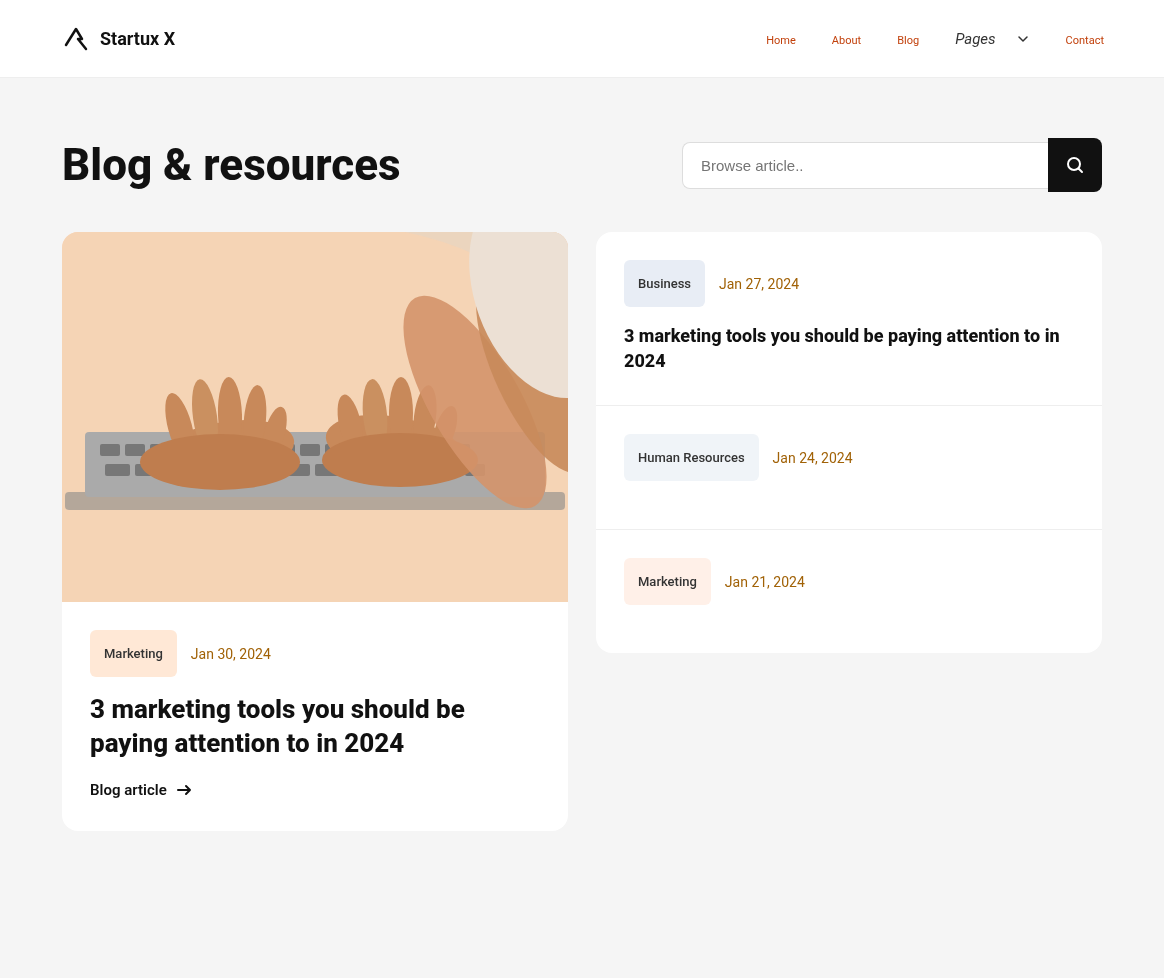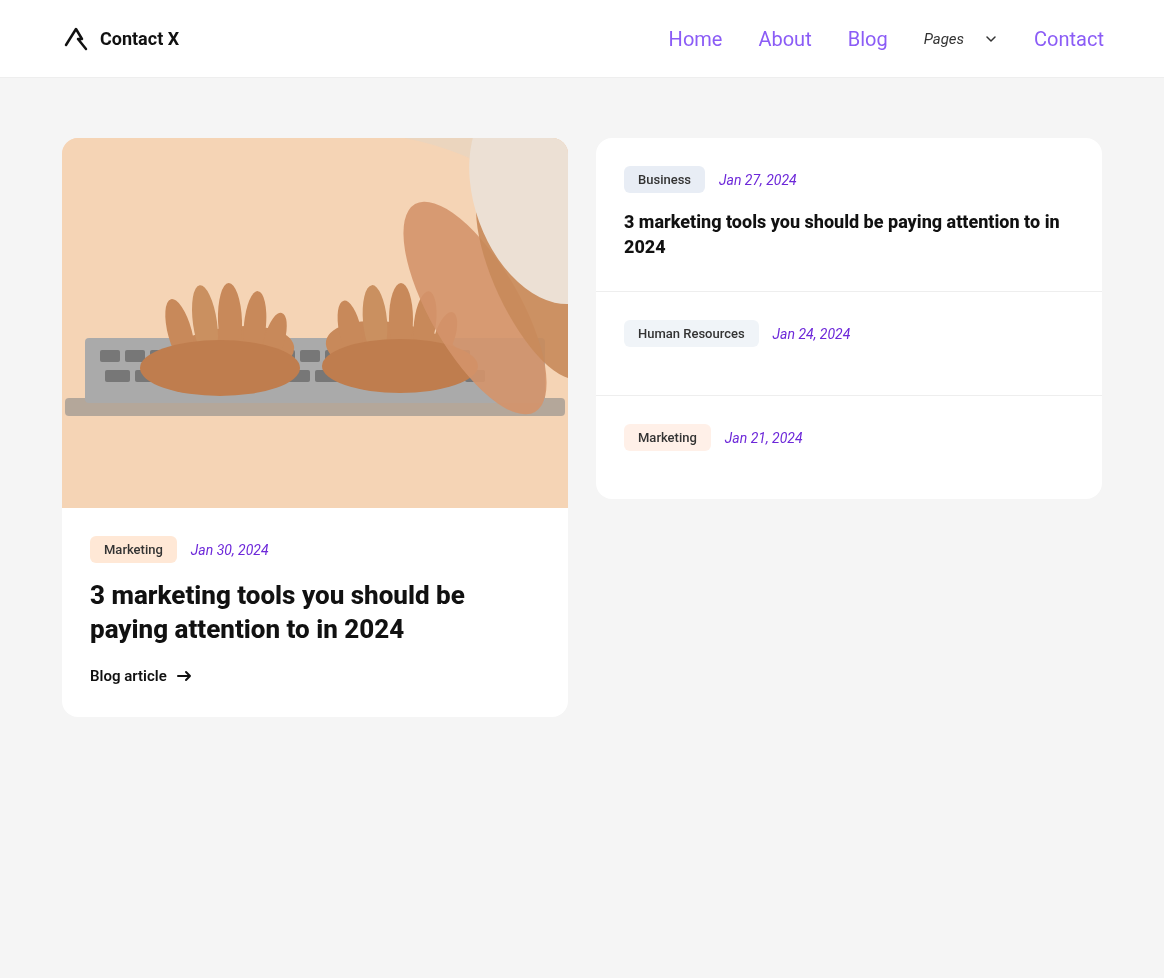--- a/index.html
+++ b/index.html
@@ -33,22 +33,22 @@
       height: 32px;
     }
     .nav-links {
       display: flex;
       align-items: center;
       gap: 36px;
       list-style: none;
     }
     .nav-links a {
       text-decoration: none;
-      color: #8b5cf6;
-      font-size: 20px;
+      color: #c2410c;
+      font-size: 11px;
     }
     .nav-pages {
       display: flex;
       align-items: center;
       gap: 20px;
       color: #333;
       font-size: 15px;
       cursor: pointer;
       font-style: italic;
     }
@@ -138,21 +138,21 @@
       padding: 28px 28px 32px;
     }
     .article-meta {
       display: flex;
       align-items: center;
       gap: 14px;
       margin-bottom: 16px;
     }
     .tag {
       display: inline-block;
-      padding: 6px 14px;
+      padding: 16px 14px;
       border-radius: 6px;
       font-size: 13px;
       font-weight: 500;
       color: #333;
     }
     .tag-marketing {
       background: #ffe8d6;
       color: #333;
     }
     .tag-business {
@@ -162,22 +162,21 @@
     .tag-hr {
       background: #f0f4f8;
       color: #333;
     }
     .tag-marketing2 {
       background: #fff0e8;
       color: #333;
     }
     .article-date {
       font-size: 14px;
-      color: #6d28d9;
-      font-style: italic;
+      color: #a16207;
     }
     .article-title-featured {
       font-size: 26px;
       font-weight: 800;
       color: #111;
       line-height: 1.3;
       margin-bottom: 20px;
     }
     .read-article-link {
       display: flex;
@@ -221,40 +220,52 @@
     }
   </style>
 </head>
 <body>
 
 <nav>
   <a class="logo">
     <svg class="logo-icon" viewBox="0 0 32 32" fill="none" xmlns="http://www.w3.org/2000/svg">
       <path d="M6 22 L16 6 L22 16 L18 16 L26 26" stroke="#111" stroke-width="2.5" stroke-linecap="round" stroke-linejoin="round" fill="none"></path>
     </svg>
-    <span>Contact X</span>
+    <span>Startux X</span>
   </a>
   <ul class="nav-links">
     <li><a>Home</a></li>
     <li><a>About</a></li>
     <li><a>Blog</a></li>
     <li>
       <span class="nav-pages">
         <span>Pages</span>
         <svg width="14" height="14" viewBox="0 0 14 14" fill="none">
           <path d="M3 5l4 4 4-4" stroke="#333" stroke-width="1.5" stroke-linecap="round" stroke-linejoin="round"></path>
         </svg>
       </span>
     </li>
     <li><a>Contact</a></li>
   </ul>
 </nav>
 
 <div class="main-content">
 
+  <div class="header-row">
+    <h1 class="page-title">Blog &amp; resources</h1>
+    <div class="search-bar">
+      <input class="search-input" type="text" placeholder="Browse article.." style="">
+      <button class="search-btn">
+        <svg width="20" height="20" viewBox="0 0 20 20" fill="none">
+          <circle cx="9" cy="9" r="6" stroke="#fff" stroke-width="2"></circle>
+          <path d="M13.5 13.5L17 17" stroke="#fff" stroke-width="2" stroke-linecap="round"></path>
+        </svg>
+      </button>
+    </div>
+  </div>
 
   <div class="blog-grid">
 
     <div class="featured-article">
       <div class="featured-image">
 
         <svg width="100%" height="100%" viewBox="0 0 620 370" preserveAspectRatio="xMidYMid slice" xmlns="http://www.w3.org/2000/svg">
 
           <rect width="620" height="370" fill="#f5d4b5"></rect>
 

